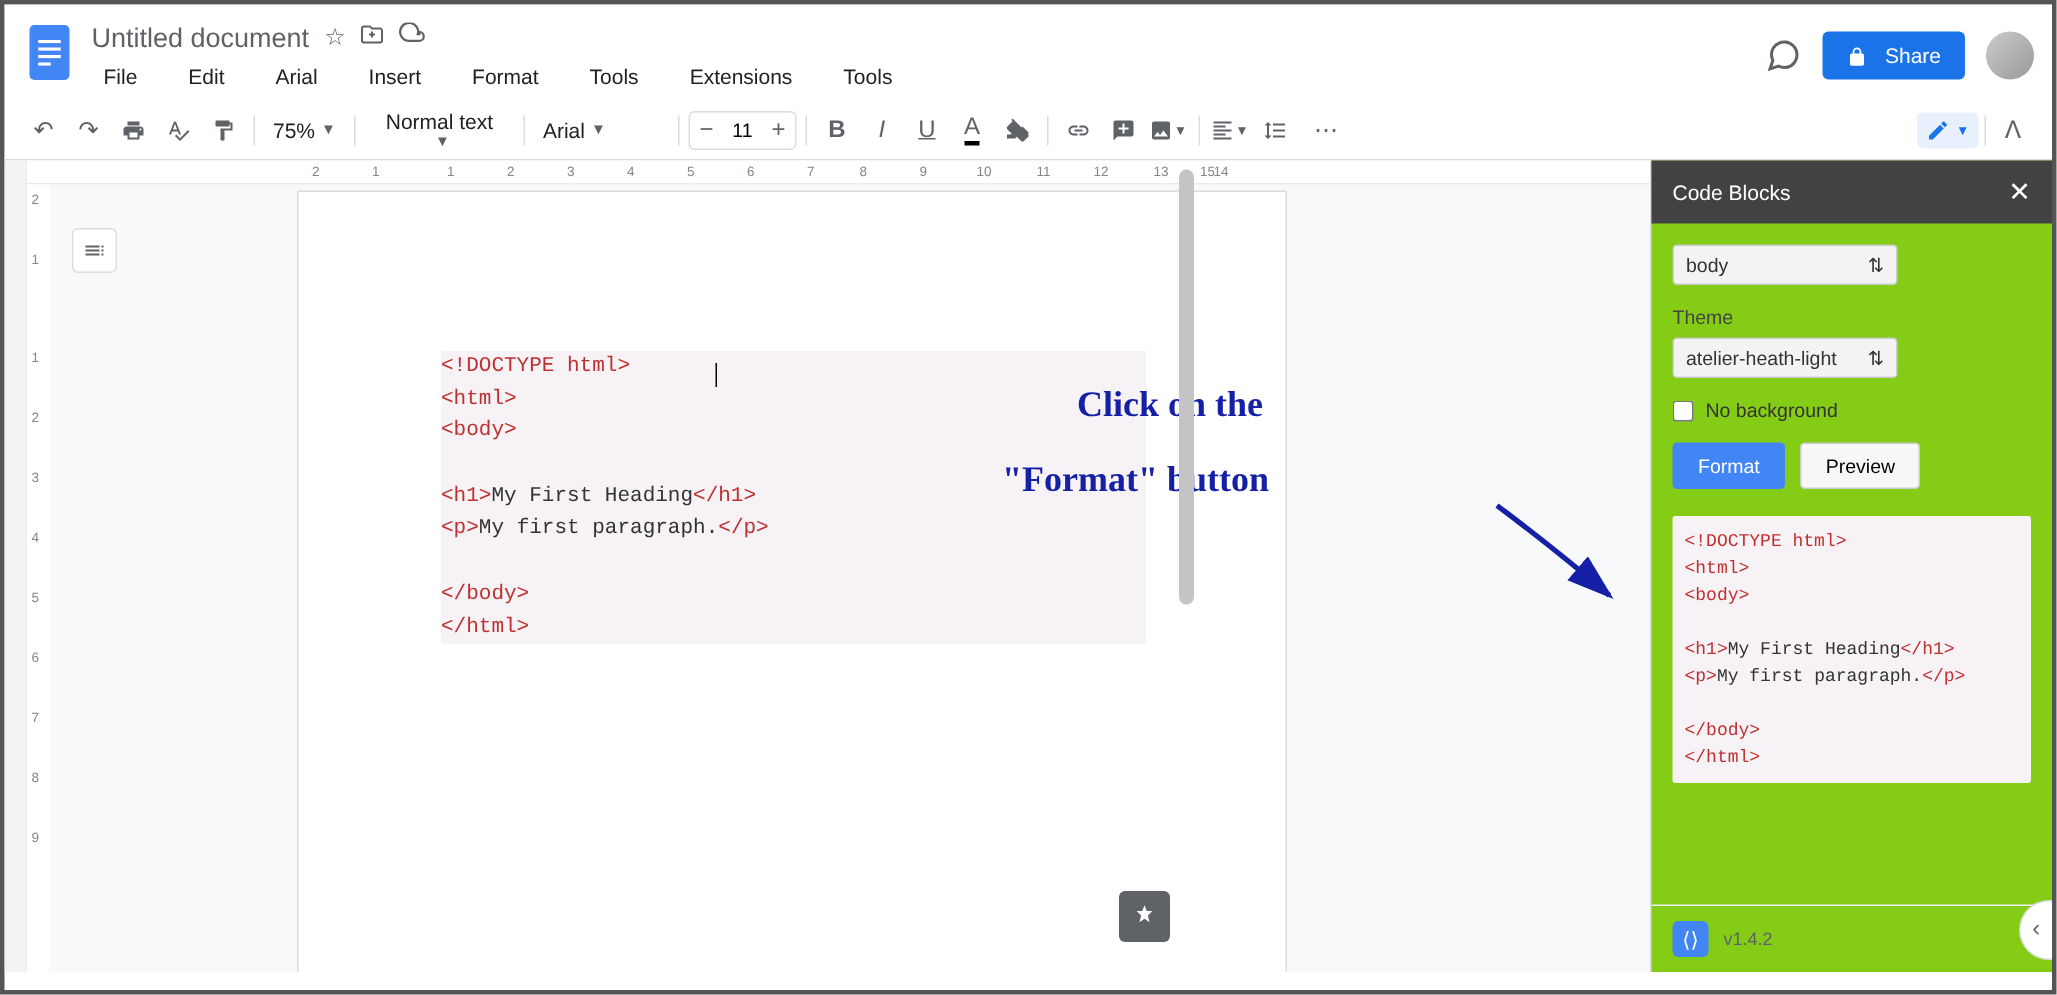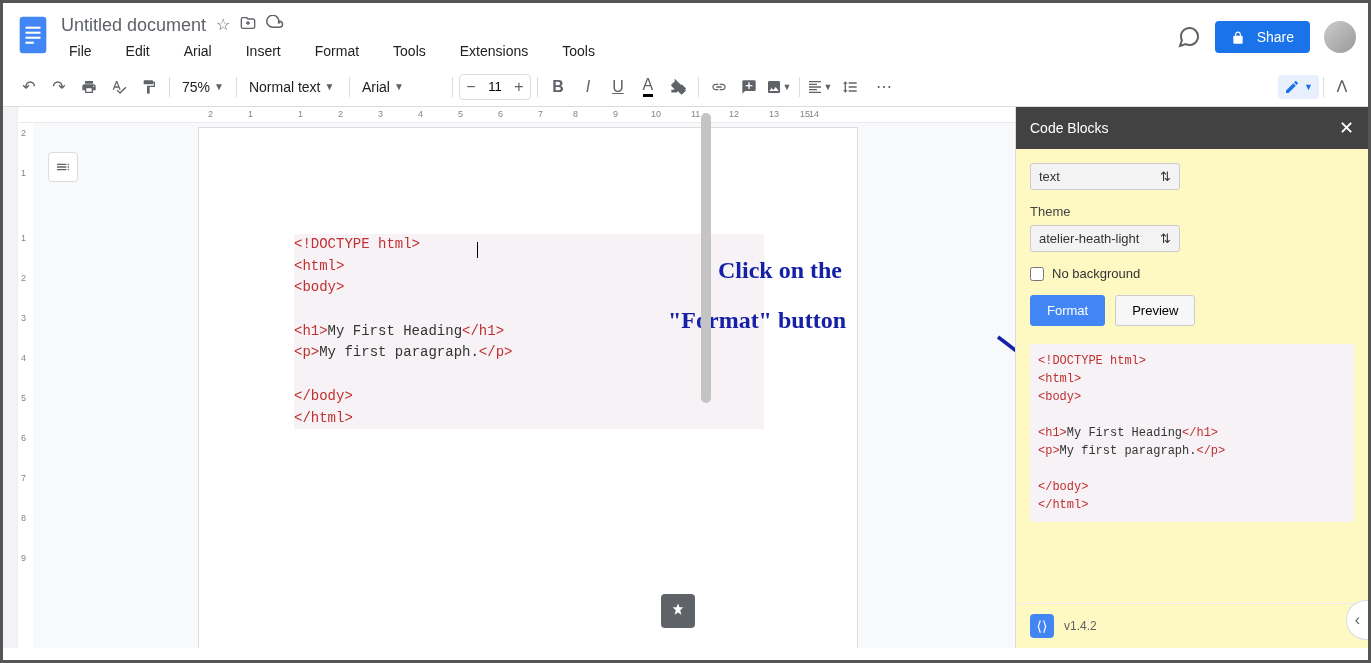--- a/index.html
+++ b/index.html
@@ -47,21 +47,21 @@
 .cursor-line { border-left: 1px solid #000; height: 16px; position: absolute; top: 114px; left: 278px; }
 .code-block { background: #f6f2f5; padding: 0; margin-top: 16px; font-family: 'Courier New', monospace; font-size: 14px; line-height: 1.55; width: 470px; }
 .code-block .tag { color: #c03030; }
 .code-block .txt { color: #333; }
 
 .annotation { position: absolute; color: #1520a6; font-family: 'Comic Sans MS', cursive; font-weight: 600; font-size: 24px; pointer-events: none; }
 .annot-line1 { left: 700px; top: 150px; }
 .annot-line2 { left: 650px; top: 200px; }
 .arrow-svg { position: absolute; left: 900px; top: 210px; pointer-events: none; }
 
-.sidebar { width: 353px; background: #fef9c3; border-left: 1px solid #dadce0; display: flex; flex-direction: column; }
+.sidebar { width: 268px; background: #84cc16; border-left: 1px solid #dadce0; display: flex; flex-direction: column; }
 .sidebar-header { background: #424242; color: #fff; padding: 10px 14px; font-size: 14px; font-weight: 500; display: flex; align-items: center; justify-content: space-between; }
 .sidebar-close { cursor: pointer; font-size: 18px; }
 .sidebar-body { padding: 14px; font-size: 13px; color: #333; flex:1; overflow:auto; }
 .sb-label { margin-bottom: 6px; color: #444; }
 .sb-select { width: 150px; padding: 5px 8px; border: 1px solid #ccc; border-radius: 3px; background: #f3f3f3; display:flex; justify-content:space-between; align-items:center; cursor:pointer; margin-bottom: 14px; font-size: 13px; }
 .sb-check { display:flex; align-items:center; gap:8px; margin-bottom: 14px; }
 .sb-check input { width: 14px; height: 14px; }
 .sb-buttons { display:flex; gap:10px; margin-bottom: 18px; }
 .sb-btn { padding: 7px 16px; border-radius: 3px; font-size: 13px; cursor:pointer; border:1px solid #ccc; background:#f7f7f7; }
 .sb-btn.primary { background: #4285f4; color: #fff; border-color:#4285f4; }
@@ -146,21 +146,21 @@
       <svg width="16" height="16" viewBox="0 0 24 24" fill="#5f6368">
         <path d="M18 4V3c0-.55-.45-1-1-1H5c-.55 0-1 .45-1 1v4c0 .55.45 1 1 1h12c.55 0 1-.45 1-1V6h1v4H9v11c0 .55.45 1 1 1h2c.55 0 1-.45 1-1v-9h8V4h-3z"></path>
       </svg>
     </span>
   <span class="tb-sep"></span>
   <div class="tb-dropdown">
       <span>75%</span>
       <span class="arrow">▼</span>
     </div>
   <span class="tb-sep"></span>
-  <div class="tb-dropdown" style="width:100px;">
+  <div class="tb-dropdown" style="width:100px;flex-direction:column;">
       <span>Normal text</span>
       <span class="arrow">▼</span>
     </div>
   <span class="tb-sep"></span>
   <div class="tb-dropdown" style="width:90px;">
       <span>Arial</span>
       <span class="arrow">▼</span>
     </div>
   <span class="tb-sep"></span>
   <div class="font-size-box">
@@ -300,21 +300,21 @@
     </div>
   </div>
 
   <div class="sidebar">
     <div class="sidebar-header">
       <span>Code Blocks</span>
       <span class="sidebar-close">✕</span>
     </div>
     <div class="sidebar-body">
       <div class="sb-select">
-          <span>text</span>
+          <span>body</span>
           <span>⇅</span>
         </div>
       <div class="sb-label">Theme</div>
       <div class="sb-select">
           <span>atelier-heath-light</span>
           <span>⇅</span>
         </div>
       <label class="sb-check">
         <input type="checkbox" style="">
         <span>No background</span>

